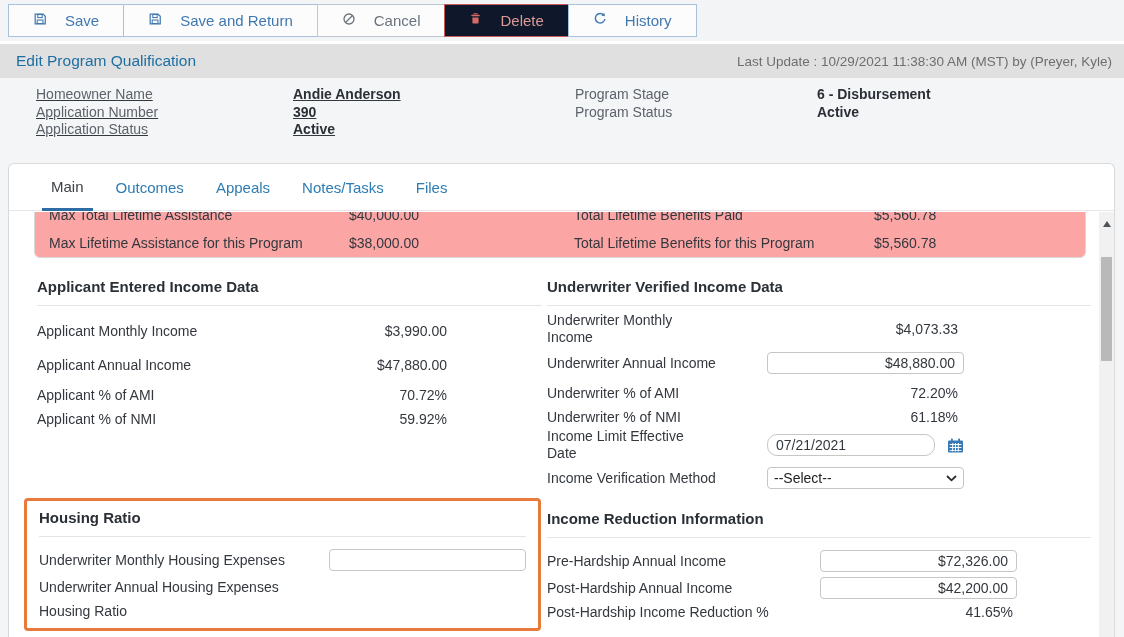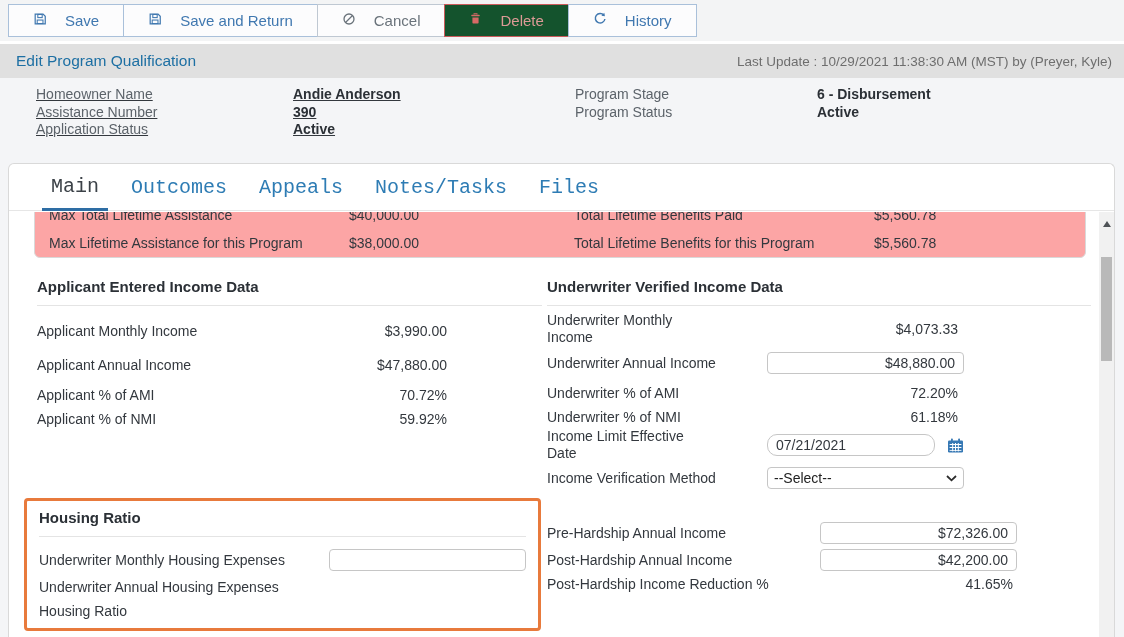--- a/index.html
+++ b/index.html
@@ -12,42 +12,42 @@
   .toolbar { height:41px; background:#f3f4f5; display:flex; align-items:center; padding-left:8px; }
   .toolbar-gap { height:3px; background:#ffffff; }
   .btn {
     height:33px; display:inline-flex; align-items:center; gap:18px; padding:0 24px;
     font-size:15px; background:#fcfcfd; border:1px solid #a9c0da; color:#4078b0;
     margin-left:-1px; cursor:pointer; white-space:nowrap;
   }
   .btn:first-child { margin-left:0; }
   .btn svg { flex:0 0 auto; }
   .btn.cancel { color:#6a737b; border-color:#bfc8d2; }
-  .btn.delete { color:#dd9a96; border-color:#cb5b5b; background:#14532d; }
+  .btn.delete { color:#dd9a96; border-color:#cb5b5b; background:#0f172a; }
   .btn.delete svg { color:#d66a66; }
   
   .titlebar { height:34px; background:#e0e0e0; display:flex; align-items:center; justify-content:space-between; padding:0 12px 0 16px; }
   .page-title { color:#1d6fa3; font-size:15.5px; }
   .last-update { color:#6e6e6e; font-size:13.5px; }
   
   .summary { height:85px; background:#f4f5f7; position:relative; font-size:14px; }
   .sum-group { position:absolute; top:8px; display:flex; line-height:17.5px; }
   .sum-group.left { left:36px;text-decoration:underline; }
   .sum-group.right { left:575px; }
   .sum-labels { color:#5c636a; }
   .sum-values { font-weight:bold; color:#2b3036; }
   .sum-group.left .sum-labels { width:257px; }
   .sum-group.right .sum-labels { width:242px; }
   
   .card {
     position:absolute; left:8px; top:163px; width:1107px; bottom:-6px;
     background:#fff; border:1px solid #d9d9d9; border-bottom:none; border-radius:6px 6px 0 0;
   }
   .tabs { height:47px; display:flex; align-items:stretch; padding-left:33px; border-bottom:1px solid #e6e6e6; }
-  .tab { display:flex; align-items:center; padding:0 9px; margin-right:14px; font-size:20px; color:#2e7cb4; cursor:pointer;font-family:Liberation Mono, monospace; }
+  .tab { display:flex; align-items:center; padding:0 9px; margin-right:14px; font-size:15px; color:#2e7cb4; cursor:pointer; }
   .tab.active { color:#3c4248; border-bottom:3px solid #2e6da4; margin-bottom:-1px; }
   .content { position:absolute; left:1px; right:15px; top:48px; bottom:0; overflow:hidden; }
   
   .ltable { position:absolute; top:-12px; left:24px; width:1052px; border:1px solid #d9d9d9; border-radius:6px; background:#fca5a5; }
   .ltable .trow { display:flex; padding:5px 14px; line-height:18px; }
   .ltable .c-label1 { width:300px; }
   .ltable .c-value1 { width:225px; }
   .ltable .c-label2 { width:300px; }
   .ltable .c-value2 { flex:1; }
   
@@ -146,21 +146,21 @@
 
 <div class="titlebar">
   <span class="page-title">Edit Program Qualification</span>
   <span class="last-update">Last Update : 10/29/2021 11:38:30 AM (MST) by (Preyer, Kyle)</span>
 </div>
 
 <div class="summary">
   <div class="sum-group left">
     <div class="sum-labels">
       <div>Homeowner Name</div>
-      <div>Assistance Number</div>
+      <div>Application Number</div>
       <div>Application Status</div>
     </div>
     <div class="sum-values">
       <div>Andie Anderson</div>
       <div>390</div>
       <div>Active</div>
     </div>
   </div>
   <div class="sum-group right">
     <div class="sum-labels">
@@ -297,20 +297,21 @@
         <div class="hr-row h24">
           <span>Underwriter Annual Housing Expenses</span>
         </div>
         <div class="hr-row h24">
           <span>Housing Ratio</span>
         </div>
       </div>
     </div>
 
     <div class="sec2-right">
+      <div class="sec-heading">Income Reduction Information</div>
       <div class="ir-rows">
         <div class="ir-row h30">
           <span class="lbl">Pre-Hardship Annual Income</span>
           <span class="fld">
               <input class="txt money" value="$72,326.00" style="">
             </span>
         </div>
         <div class="ir-row h24">
           <span class="lbl">Post-Hardship Annual Income</span>
           <span class="fld">

